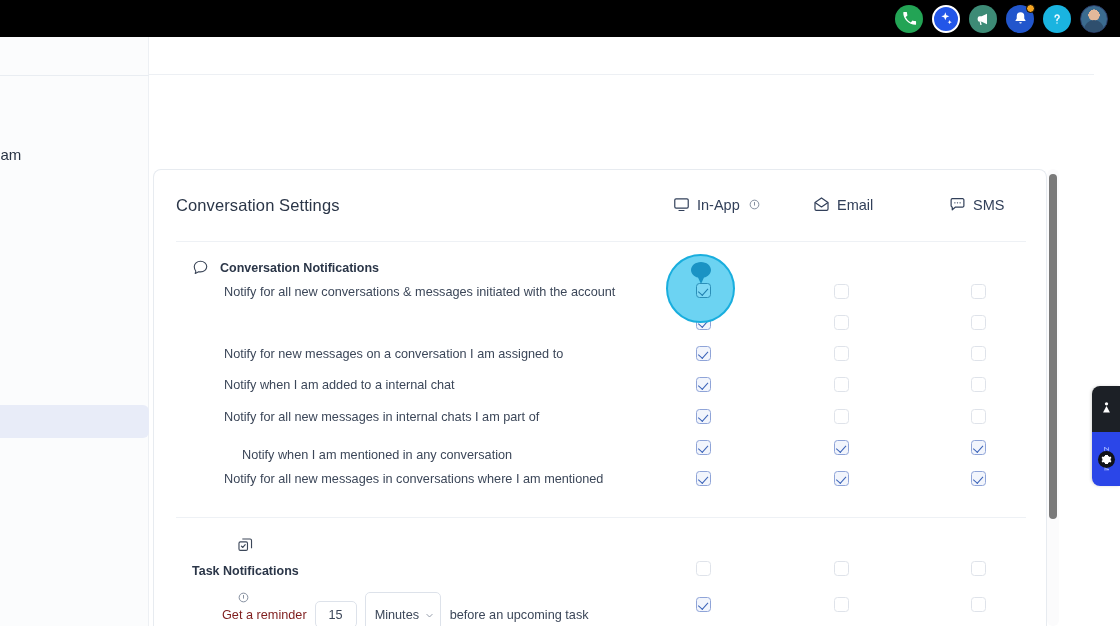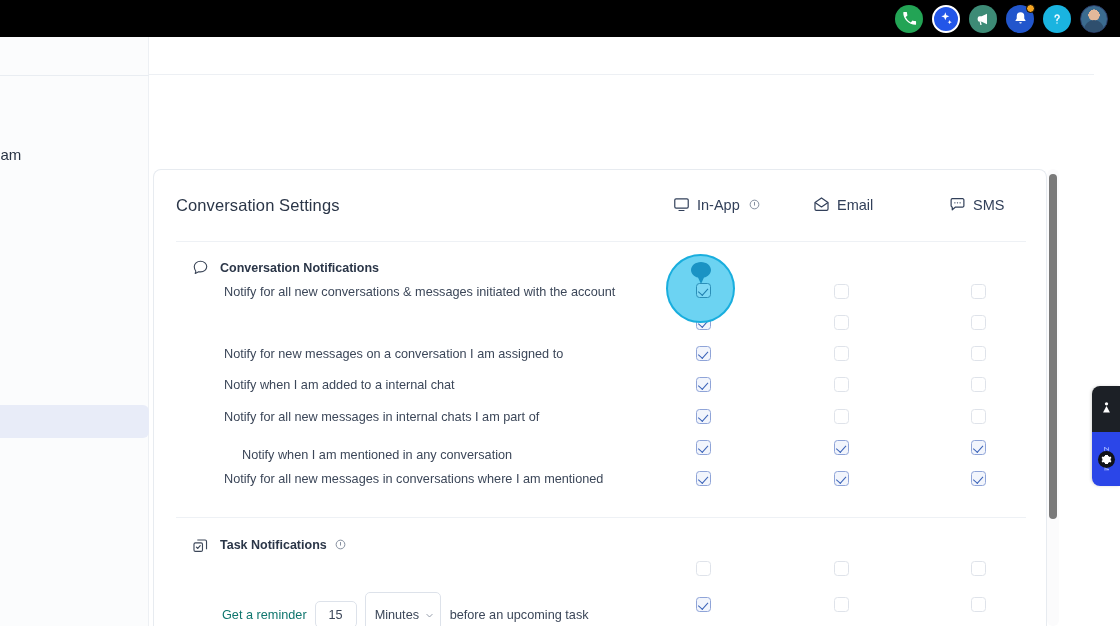--- a/index.html
+++ b/index.html
@@ -350,21 +350,21 @@
     <div class="cb on col-x-email" style="top:270px;"></div>
     <div class="cb on col-x-sms" style="top:270px;"></div>
 
     <div class="row-label" style="top:302px;">Notify for all new messages in conversations where I am mentioned</div>
     <div class="cb on col-x-inapp" style="top:301px;"></div>
     <div class="cb on col-x-email" style="top:301px;"></div>
     <div class="cb on col-x-sms" style="top:301px;"></div>
 
     <div class="card-sep" style="top:347px;"></div>
 
-    <div class="section-head" style="top:366px;">
+    <div class="section-head" style="top:366px;flex-direction:column;">
       <span class="sec-icon">
         <svg width="17" height="17" viewBox="0 0 24 24" fill="none" stroke="#3c4759" stroke-width="1.6" stroke-linejoin="round">
             <rect x="2.8" y="8.2" width="12" height="12" rx="2"></rect>
             <path d="M7.5 4.2h11a2 2 0 0 1 2 2v11"></path>
             <path d="m6.2 14.2 2 2 3.4-4" stroke-linecap="round"></path>
           </svg>
       </span>
       <span class="sec-label">Task Notifications</span>
       <span style="margin-left:-3px">
         <svg width="11" height="11" viewBox="0 0 24 24" fill="none" stroke="#7a8496" stroke-width="2">
@@ -372,21 +372,21 @@
             <path d="M12 7.5v6" stroke-linecap="round"></path>
           </svg>
       </span>
     </div>
 
     <div class="cb off col-x-inapp" style="top:391px;"></div>
     <div class="cb off col-x-email" style="top:391px;"></div>
     <div class="cb off col-x-sms" style="top:391px;"></div>
 
     <div class="inline-ctl" style="left:68px; top:422px;">
-      <span style="font-size:12.7px;color:#0f766e;">Get a reminder</span>
+      <span style="font-size:12.7px;color:#7f1d1d;">Get a reminder</span>
       <input class="num-input" value="15" style="">
       <span class="select-wrap">
         <select class="unit-select"><option value="Minutes">Minutes</option><option value="Hours">Hours</option><option value="Days">Days</option></select>
         <span class="chev">
           <svg width="9" height="9" viewBox="0 0 24 24" fill="none" stroke="#8a93a3" stroke-width="2.4" stroke-linecap="round" stroke-linejoin="round">
               <path d="m5 9 7 7 7-7"></path>
             </svg>
         </span>
       </span>
       <span style="font-size:12.7px;color:#3c4759;">before an upcoming task</span>

